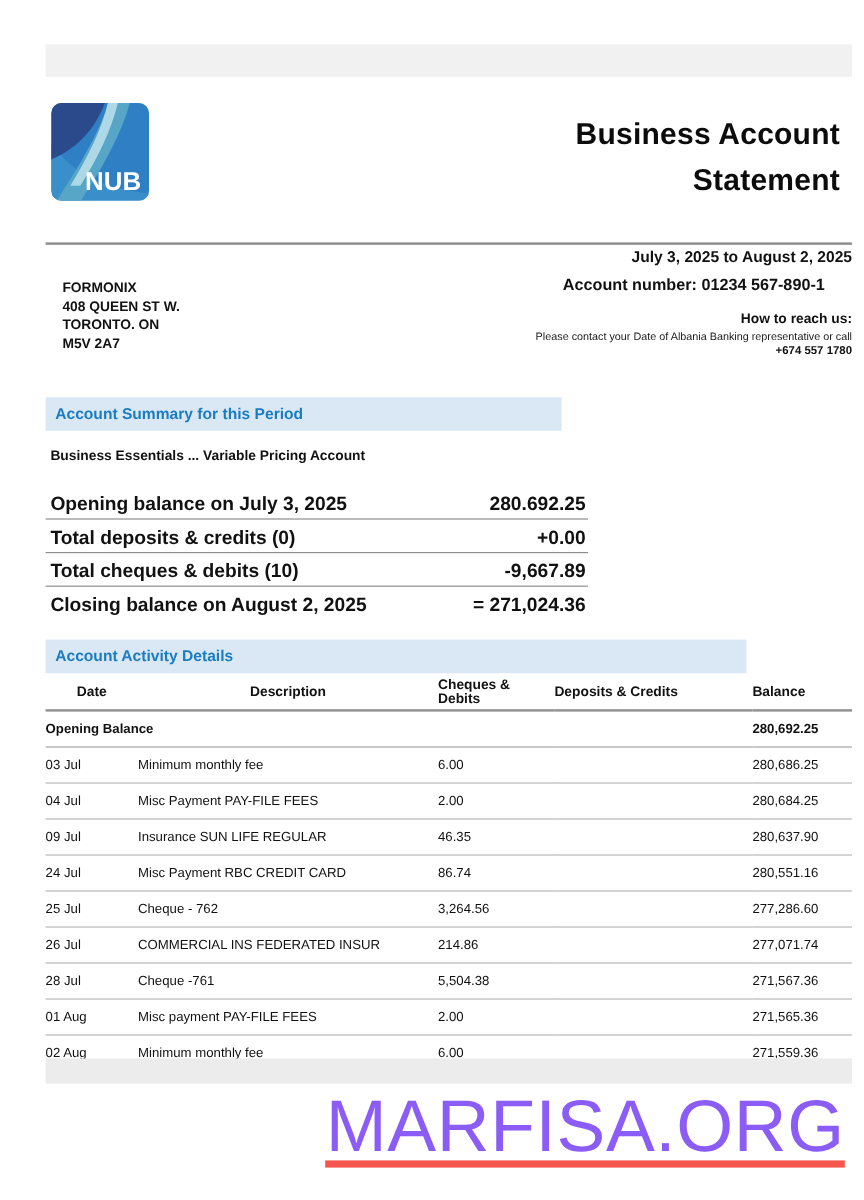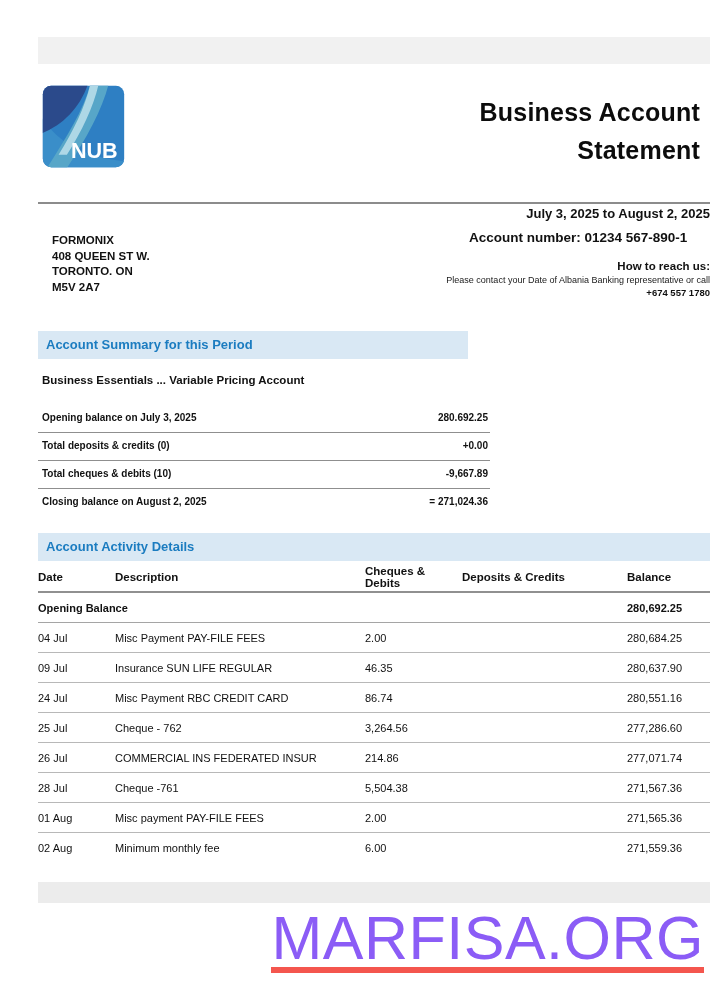--- a/index.html
+++ b/index.html
@@ -26,35 +26,35 @@
   .meta .acct   { font-weight:bold; font-size:13.5px; margin-top:9px;text-align:center; }
   .meta .reach-title { font-weight:bold; font-size:11.5px; margin-top:15px; }
   .meta .reach-line  { font-size:9px; margin-top:3px; color:#1a1a1a; }
   .meta .reach-phone { font-weight:bold; font-size:9.5px; margin-top:2px; }
 
   
   .section-bar { position:absolute; left:38px; height:28px; line-height:28px;
     background:#d9e8f4; color:#1b7cc0; font-weight:bold; font-size:13px;
     padding-left:8px; box-sizing:border-box; }
   .bar-summary { top:331px; width:430px; }
-  .bar-activity { top:533px; width:672px; }
+  .bar-activity { top:533px; width:584px; }
 
   .product-line { position:absolute; left:42px; top:374px; font-weight:bold; font-size:11.5px; }
 
   
   .summary-table { position:absolute; left:38px; top:405px; width:452px; }
   .summary-row { display:flex; justify-content:space-between; height:28px;
     padding:7px 2px 0 4px; box-sizing:border-box;
-    border-bottom:1px solid #8f8f8f; font-weight:bold; font-size:10px; }
+    border-bottom:1px solid #8f8f8f; font-weight:bold; font-size:16px; }
   .summary-row:last-child { border-bottom:none; }
 
   
   .activity-table { position:absolute; left:38px; top:563px; width:672px;
     border-collapse:collapse; table-layout:fixed; font-size:11px; }
-  .activity-table th { font-weight:bold; font-size:11.5px; text-align:left;
+  .activity-table th { font-weight:bold; font-size:11.5px; text-align:center;
     height:28px; vertical-align:middle; border-bottom:2px solid #909090; padding:0; }
   .activity-table td { height:29px; vertical-align:middle; padding:0;
     border-bottom:1px solid #b8b8b8; white-space:nowrap; overflow:hidden; }
   .activity-table .num, .activity-table th.num { text-align:left; }
   .activity-table .bal { padding-right:7px; }
   .activity-table th.bal { padding-right:8px; }
   .activity-table tbody.rows tr:last-child td { border-bottom:none; }
   .opening td { font-weight:bold; border-bottom:1.5px solid #a5a5a5; }
 
   .bottom-strip { position:absolute; left:38px; top:882px; width:672px; height:21px; background:#ececec; }
@@ -160,20 +160,27 @@
     <tbody>
       <tr class="opening">
         <td colspan="2">Opening Balance</td>
         <td class="num"></td>
         <td class="num"></td>
         <td class="num bal">280,692.25</td>
       </tr>
     </tbody>
     <tbody class="rows">
 
+        <tr>
+          <td>03 Jul</td>
+          <td>Minimum monthly fee</td>
+          <td class="num">6.00</td>
+          <td class="num"></td>
+          <td class="num bal">280,686.25</td>
+        </tr>
 
         <tr>
           <td>04 Jul</td>
           <td>Misc Payment PAY-FILE FEES</td>
           <td class="num">2.00</td>
           <td class="num"></td>
           <td class="num bal">280,684.25</td>
         </tr>
 
         <tr>

